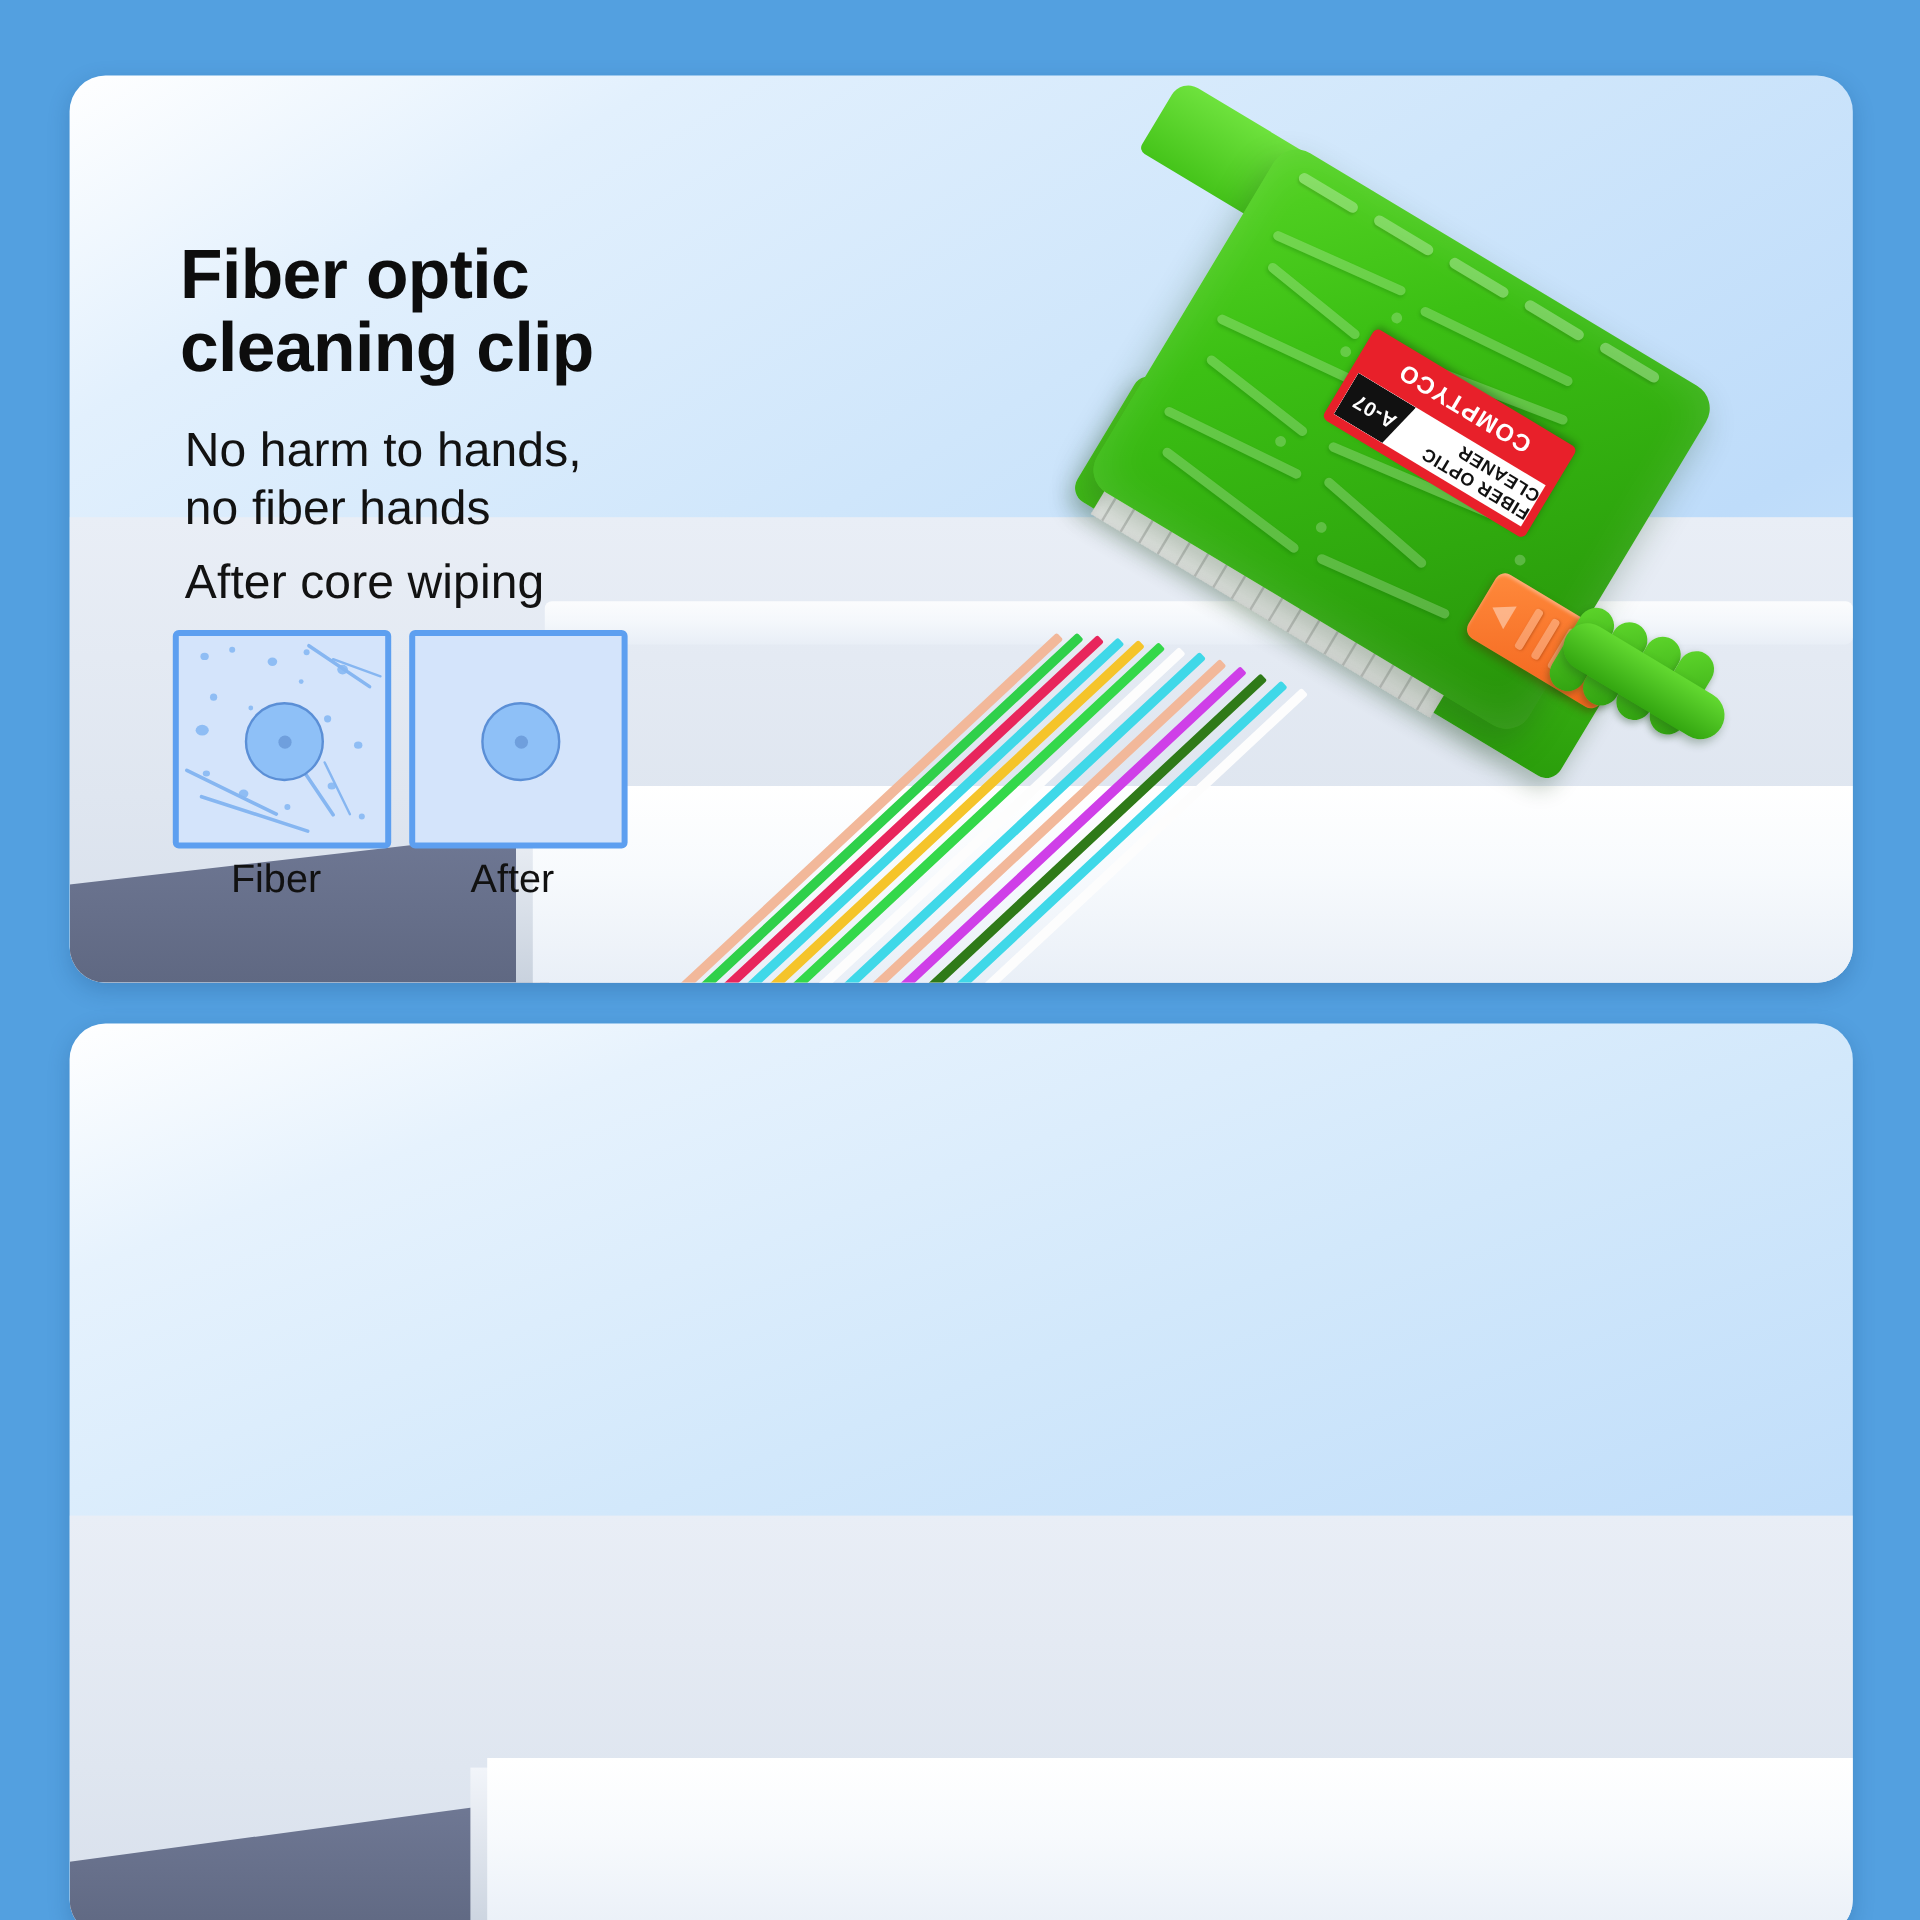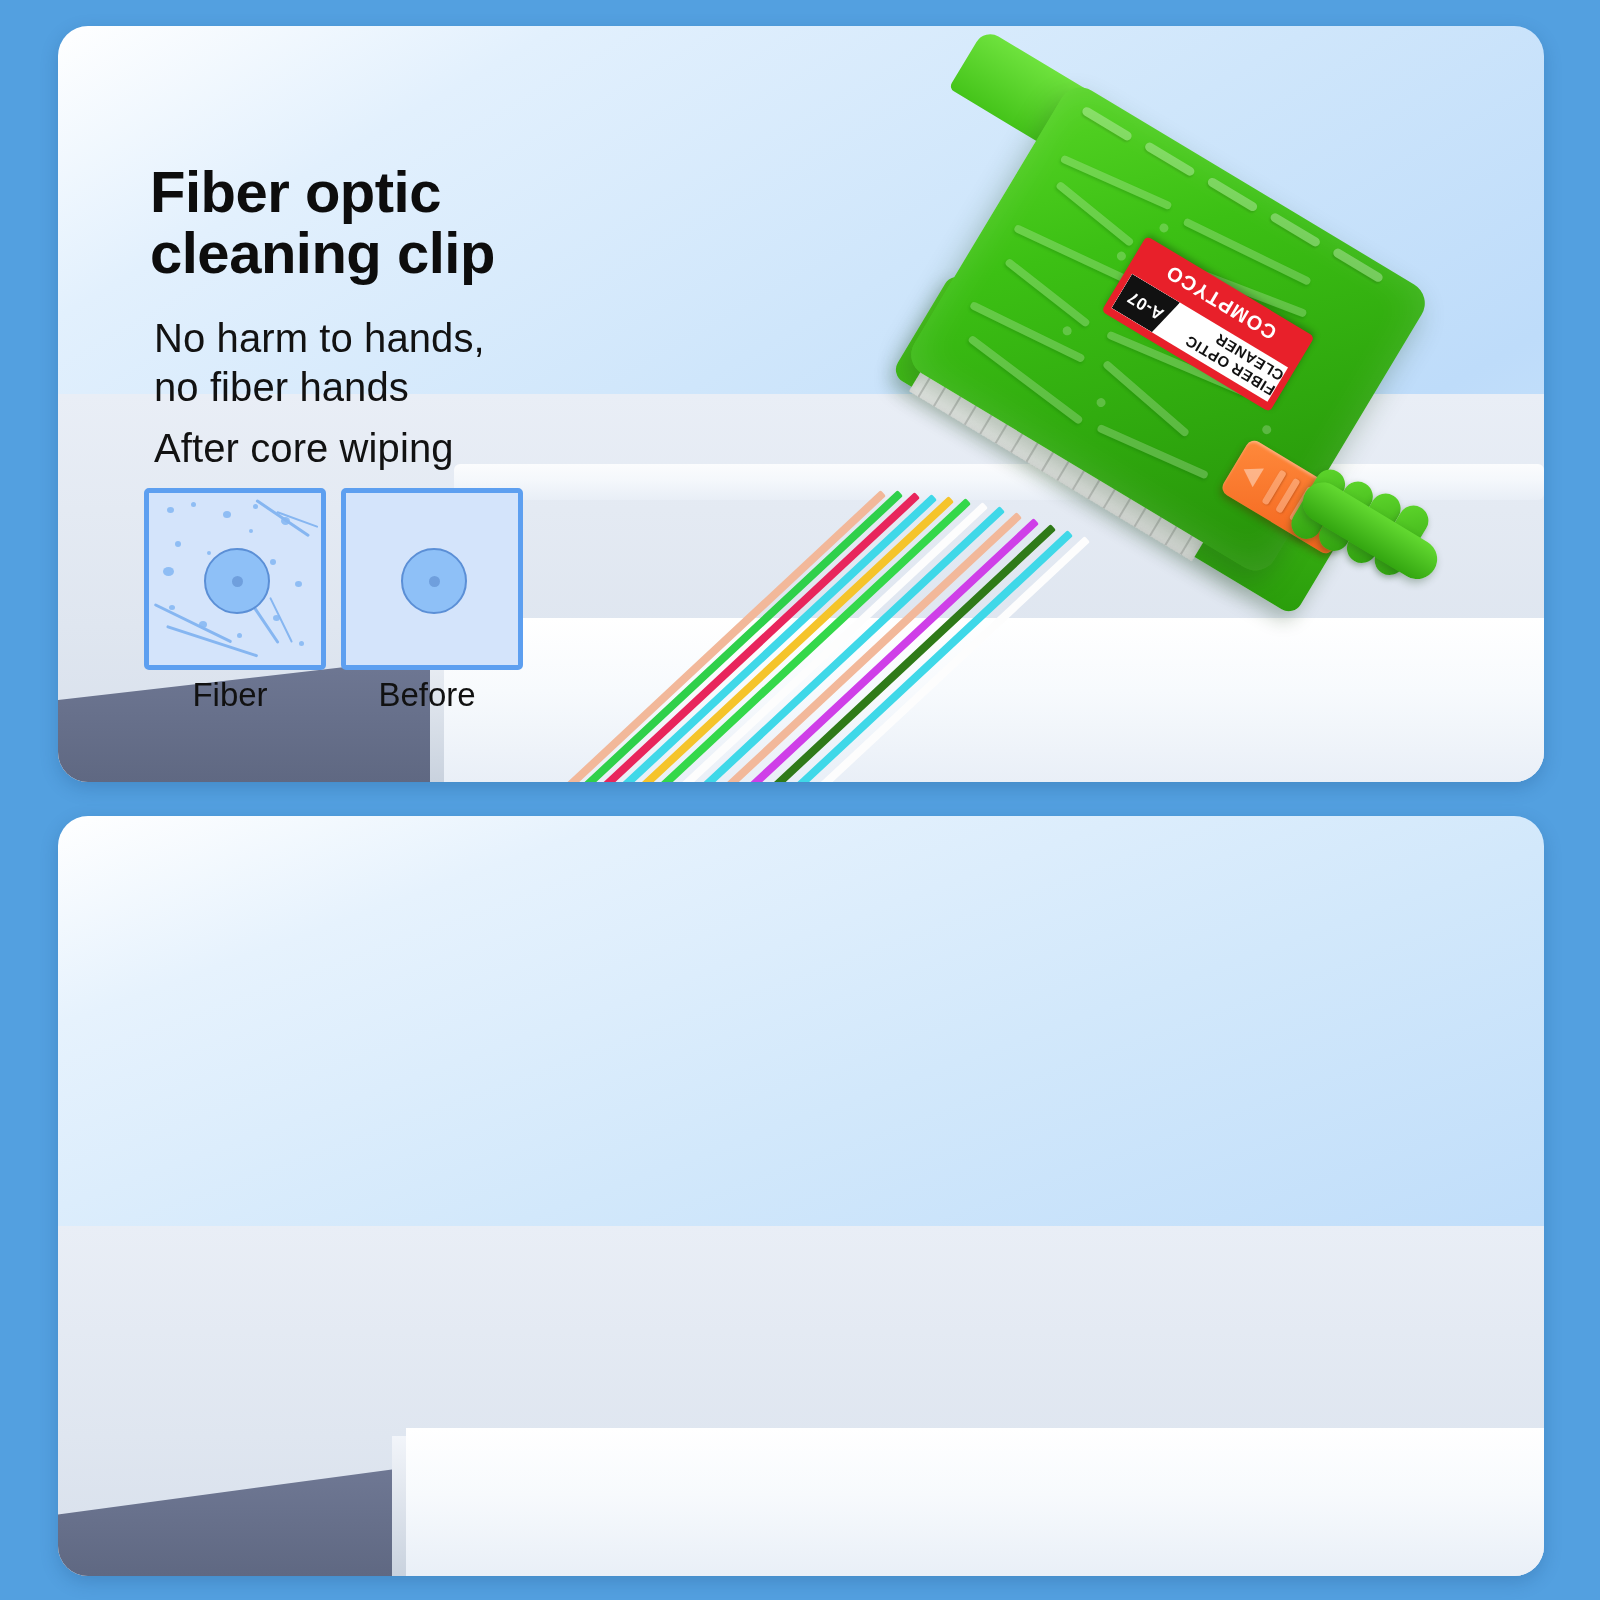--- a/index.html
+++ b/index.html
@@ -10,20 +10,21 @@
     overflow:hidden;
   }
   .stage{position:relative;width:1600px;height:1600px;}
 
   
   .card{
     position:absolute;
     border-radius:30px;
     overflow:hidden;
     box-shadow:0 6px 18px rgba(20,60,110,.22);
+    margin-top:37px;
   }
   #panel-top{left:58px;top:26px;width:1486px;height:756px;
     background:linear-gradient(150deg,#ffffff 0%,#e2f0fd 18%,#cfe6fb 45%,#bedcfa 72%,#cfe7fc 100%);}
   #panel-bottom{left:58px;top:816px;width:1486px;height:760px;
     background:linear-gradient(160deg,#ffffff 0%,#e6f2fd 16%,#d2e8fb 44%,#bfddfa 75%,#d5eafd 100%);}
 
   
   .h1{
     position:absolute;font-weight:bold;color:#0d0d0d;
     font-size:58px;line-height:1.06;letter-spacing:-.5px;
@@ -205,21 +206,21 @@
       <div class="scratch" style="left:96px;top:98px;width:62px;height:3px;transform:rotate(56deg);"></div>
       <div class="scratch" style="left:122px;top:104px;width:50px;height:2px;transform:rotate(64deg);"></div>
       <div class="ba-core"></div>
     </div>
 
     <div class="ba-box" id="after-box">
       <div class="ba-core"></div>
     </div>
 
     <div class="ba-label" id="before-label">Fiber</div>
-    <div class="ba-label" id="after-label">Before</div>
+    <div class="ba-label" id="after-label">After</div>
 
     <div style="position:absolute;left:0;top:0;width:100%;height:100%;overflow:hidden;">
       <div class="fiber" style="left:828px;top:470px;width:430px;height:8px;background:#f2b89a;transform:rotate(137deg);"></div>
       <div class="fiber" style="left:845px;top:470px;width:432px;height:8px;background:#2fd04a;transform:rotate(137deg);"></div>
       <div class="fiber" style="left:862px;top:472px;width:434px;height:8px;background:#e8255c;transform:rotate(137deg);"></div>
       <div class="fiber" style="left:879px;top:474px;width:436px;height:8px;background:#3fd8e8;transform:rotate(137deg);"></div>
       <div class="fiber" style="left:896px;top:476px;width:438px;height:8px;background:#f5c42a;transform:rotate(137deg);"></div>
       <div class="fiber" style="left:913px;top:478px;width:440px;height:8px;background:#34d84a;transform:rotate(137deg);"></div>
       <div class="fiber" style="left:930px;top:482px;width:440px;height:8px;background:#fdfdfd;transform:rotate(137deg);"></div>
       <div class="fiber" style="left:947px;top:486px;width:438px;height:8px;background:#3fd8e8;transform:rotate(137deg);"></div>

